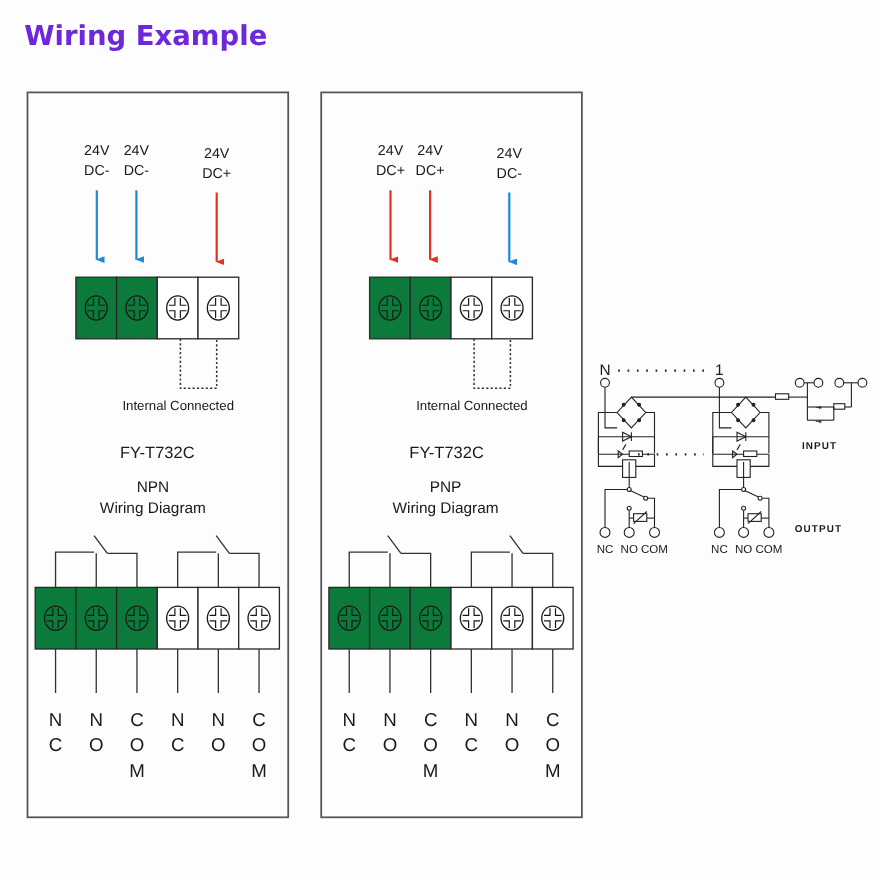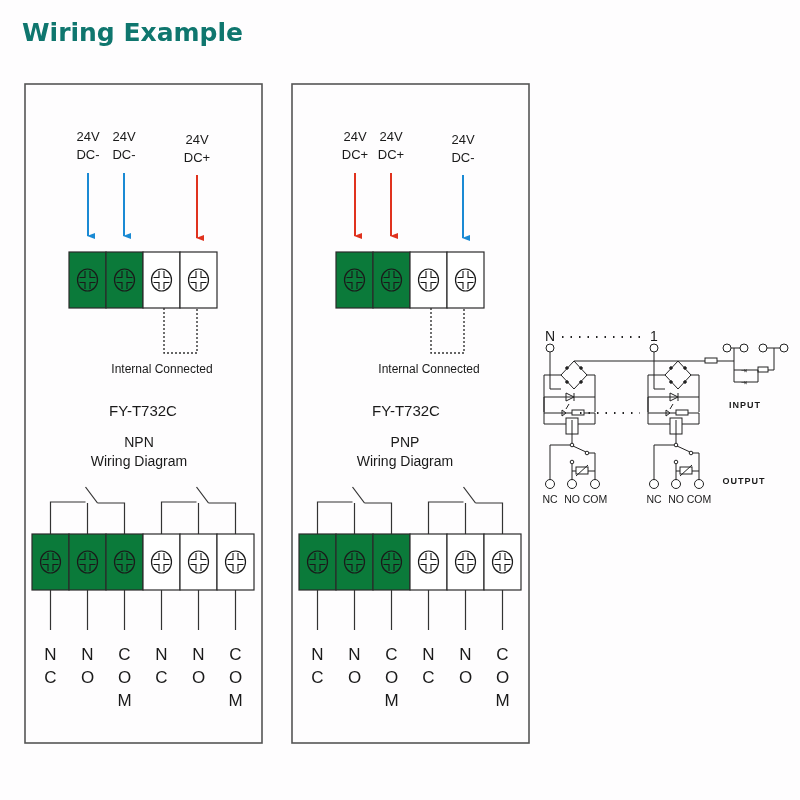--- a/index.html
+++ b/index.html
@@ -1,17 +1,17 @@
 <!DOCTYPE html>
 <html><head>
   <meta charset="utf-8">
   <style>
     html, body { margin: 0; padding: 0; background: #fefdfe; }
     body { width: 800px; height: 800px; position: relative; overflow: hidden; font-family: "Liberation Sans", sans-serif; }
-    .title { position: absolute; left: 22px; top: 18px; font-family: "DejaVu Sans", sans-serif; font-weight: bold; font-size: 25px; color: #0f766e; letter-spacing: 0px; }
+    .title { position: absolute; left: 22px; top: 18px; font-family: "DejaVu Sans", sans-serif; font-weight: bold; font-size: 25px; color: #6d28d9; letter-spacing: 0px; }
     svg.main { position: absolute; left: 0; top: 0; }
     svg text { font-family: "Liberation Sans", sans-serif; fill: #1a1a1a; }
   </style>
 </head>
 <body>
 
 <div class="title">Wiring Example</div>
 
 <svg class="main" id="diagram" width="800" height="800" viewBox="0 0 800 800">
   <defs>

